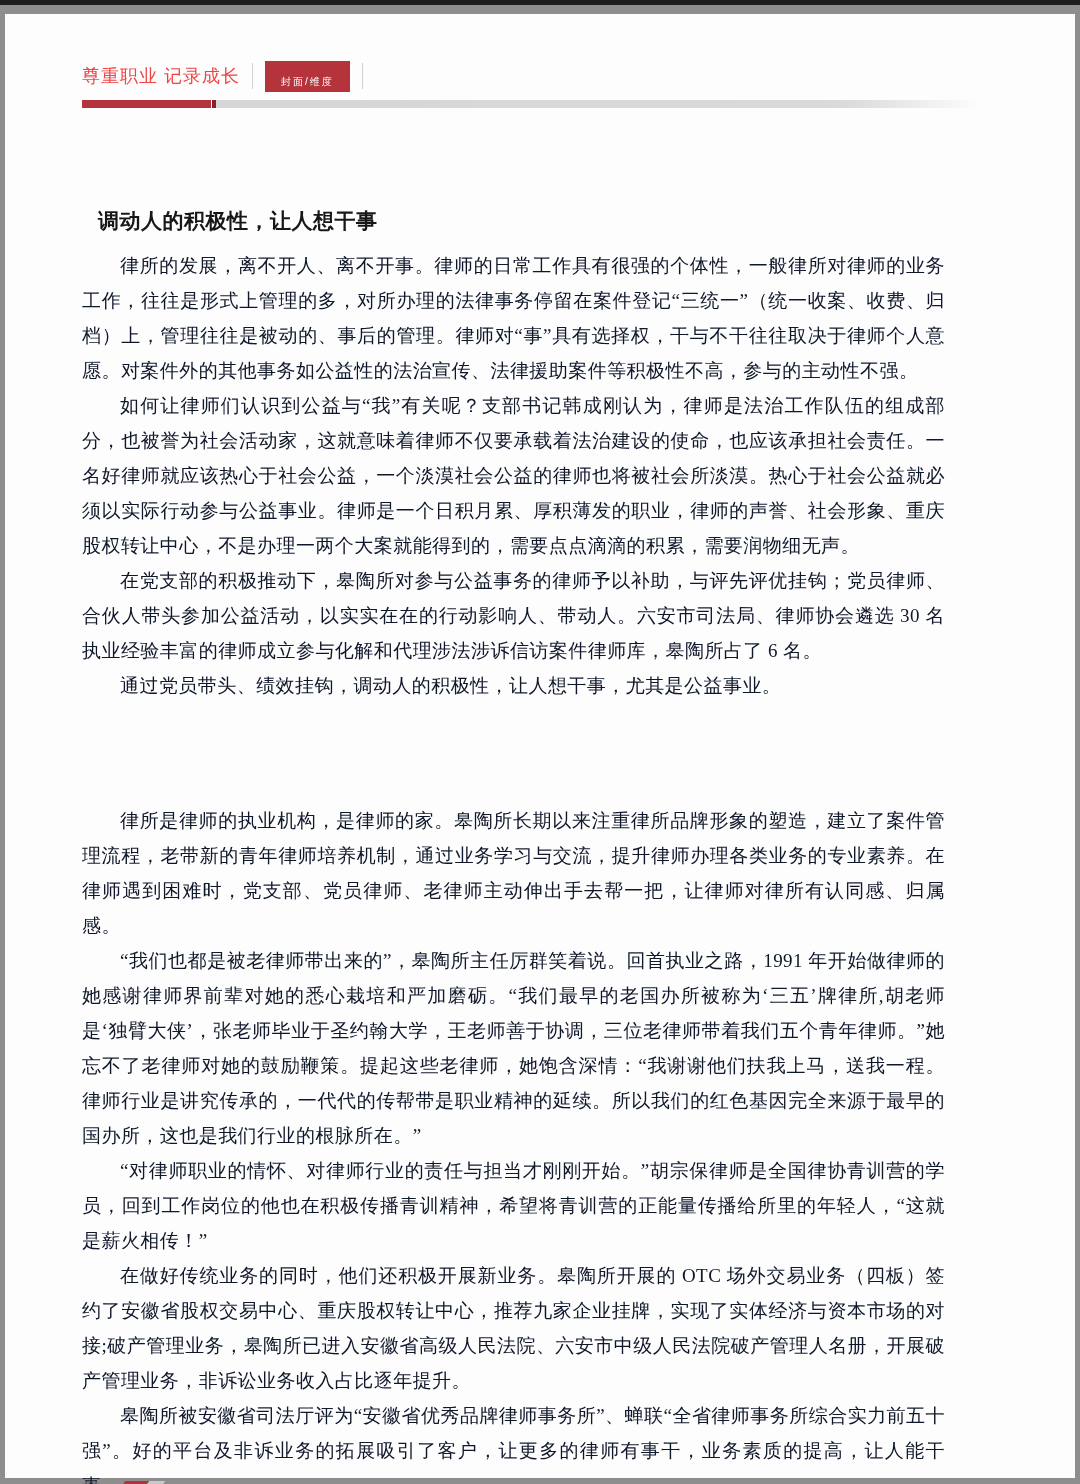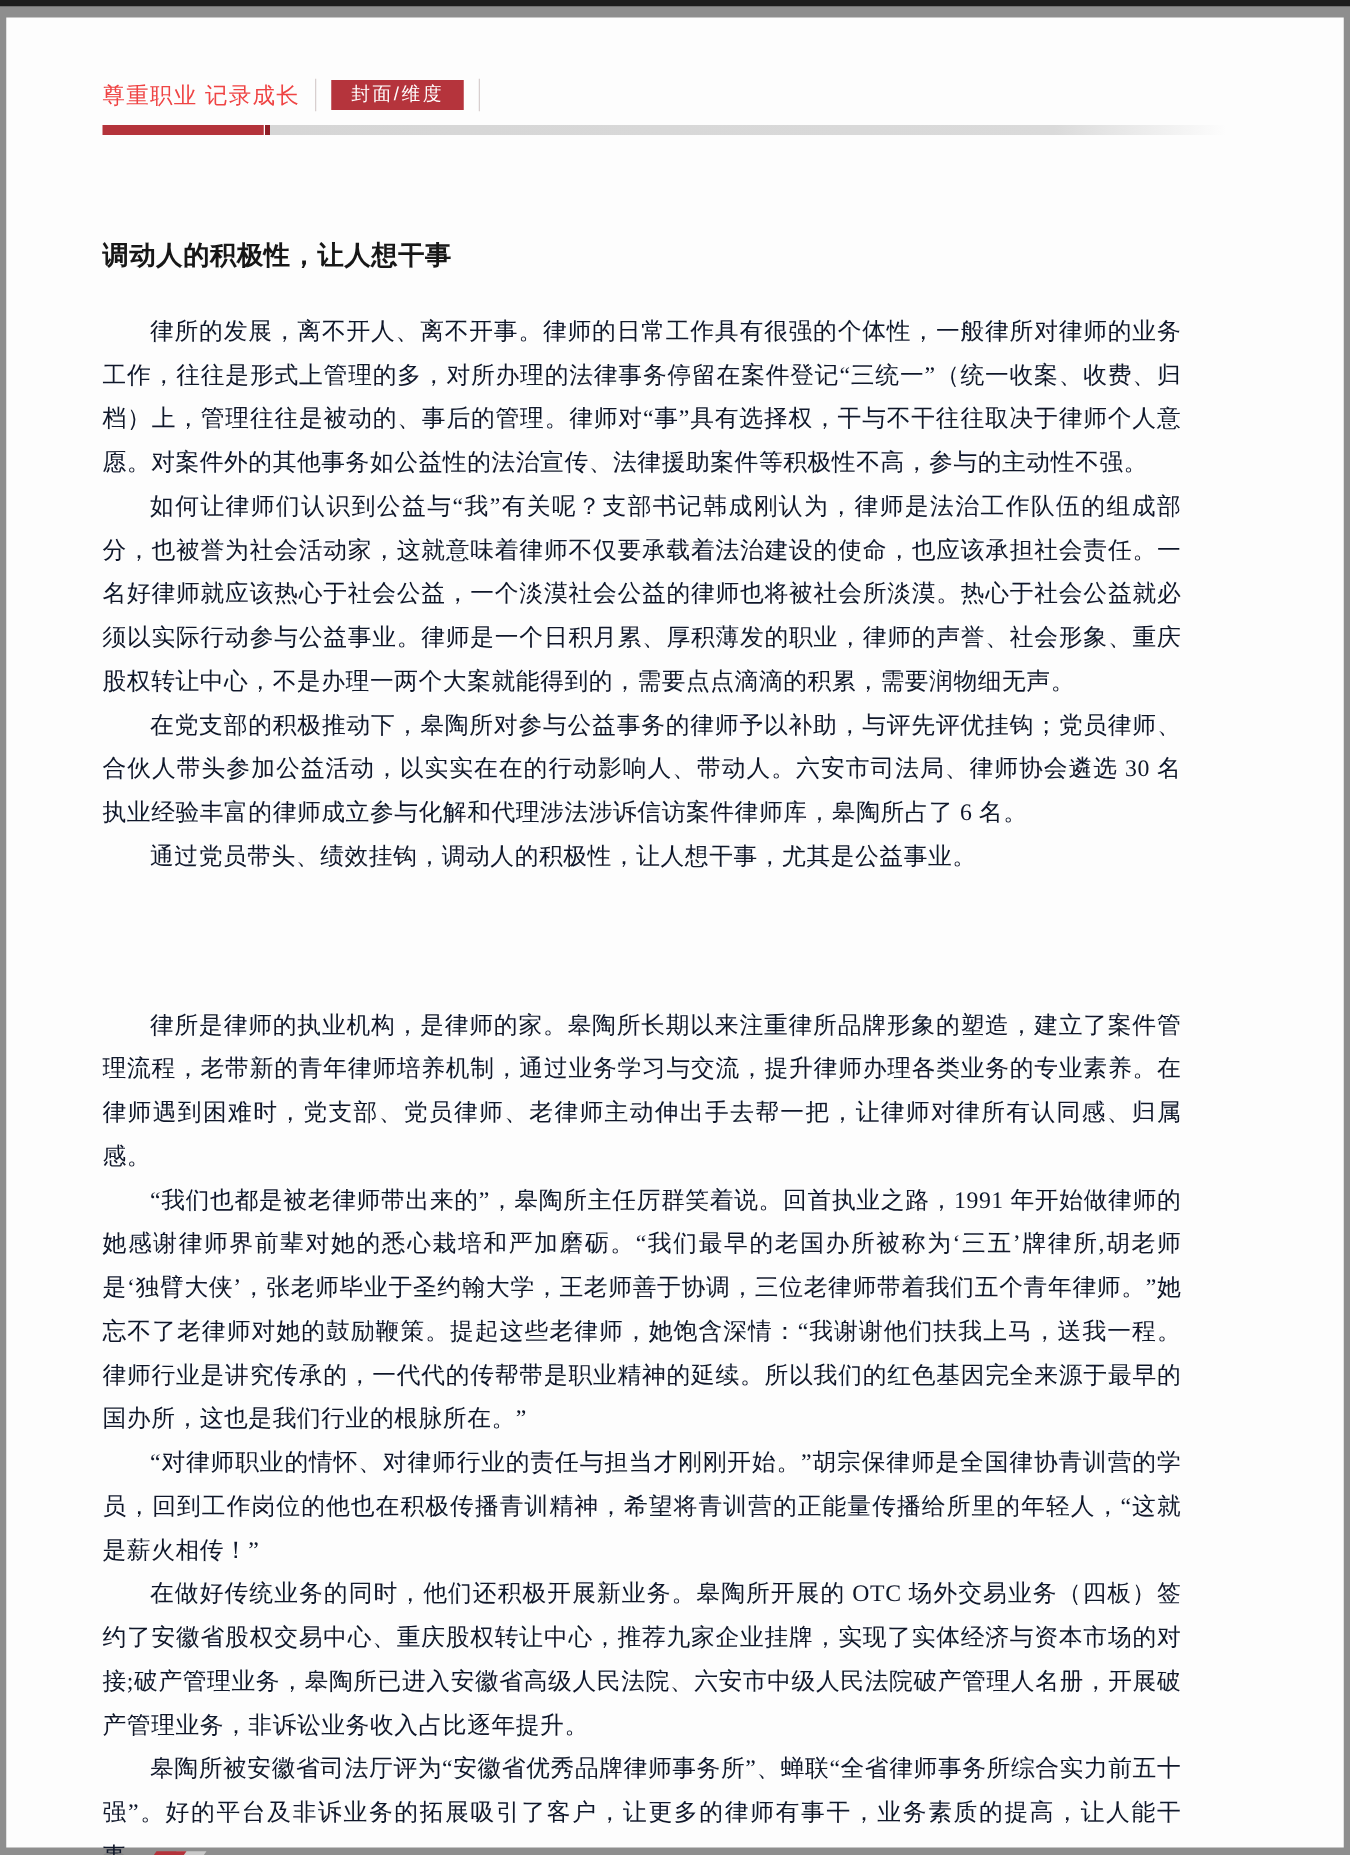--- a/index.html
+++ b/index.html
@@ -32,37 +32,37 @@
     font-size: 18px; color: #ef4444; letter-spacing: 1px;
     white-space: pre;
   }
   .vdiv {
     width: 1px; height: 26px; background: #d8cfcf;
     margin: 0 12px; display: inline-block;
   }
   .badge {
     background: #b5343c; color: #ffffff;
     font-family: "Liberation Sans", sans-serif;
-    font-size: 15px; letter-spacing: 2px;
-    padding: 4px 16px 5px; line-height: 1;
+    font-size: 10px; letter-spacing: 2px;
+    padding: 16px 16px 5px; line-height: 1;
   }
 
   
   .rule { position: absolute; left: 77px; top: 86px; height: 8px; width: 905px; font-size: 0; }
   .rule-red  { display: inline-block; vertical-align: top; height: 8px; width: 129px; background: #b4333b; }
   .rule-tick { display: inline-block; vertical-align: top; height: 8px; width: 4px; background: #8f1f27; margin-left: 1px; }
   .rule-gray {
     display: inline-block; vertical-align: top; height: 8px; width: 765px;
     background: linear-gradient(to right, #d6d6d6 0%, #dadada 82%, rgba(218,218,218,0) 100%);
   }
 
   
   .h2 {
     position: absolute; left: 77px; width: 863px;
-    margin: 0;
+    margin: 16px;
     font-family: "Liberation Sans", sans-serif;
     font-size: 21px; line-height: 28px; font-weight: 700;
     color: #171717; letter-spacing: 0.5px;
   }
   .h2-1 { top: 177px; }
   .h2-2 { top: 708px; }
   .tblock {
     position: absolute; left: 77px; width: 863px;
     color: #0f172a;
   }

